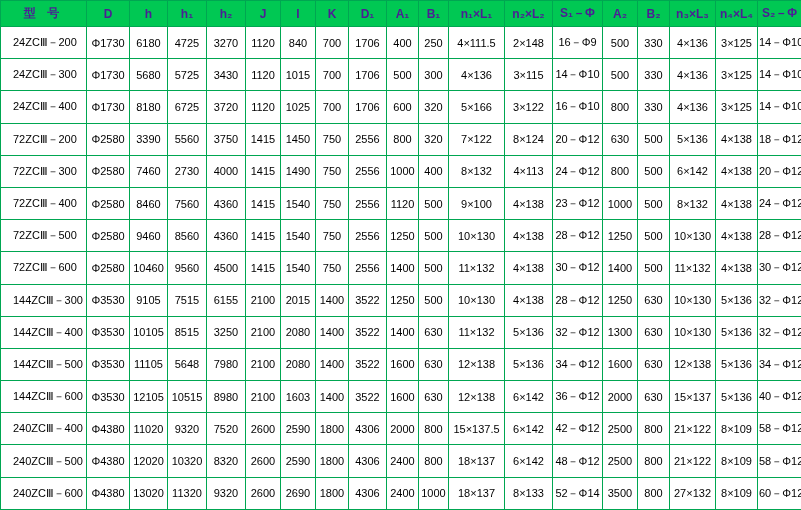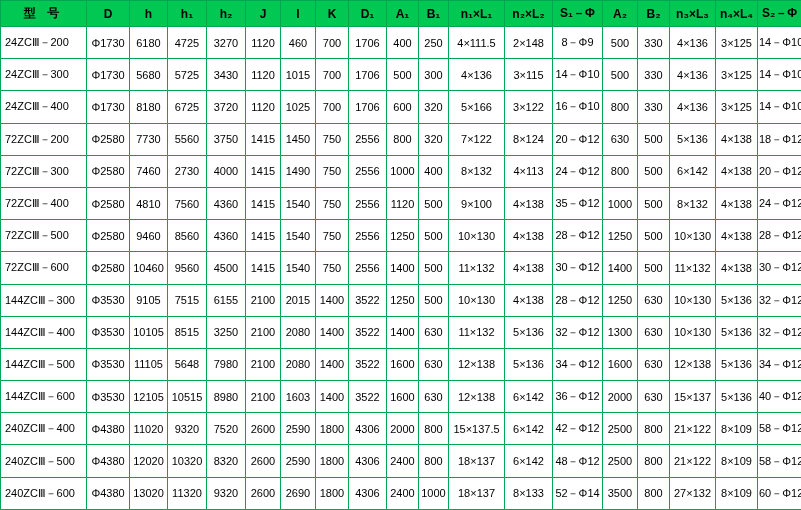--- a/index.html
+++ b/index.html
@@ -24,37 +24,37 @@
     text-align: center;
     vertical-align: middle;
     font-size: 11px;
     color: #000000;
     padding: 0 1px;
     white-space: nowrap;
     overflow: hidden;
   }
   #spec-table thead th {
     background: #00c853;
-    color: #000000;
+    color: #4c1d95;
     font-weight: bold;
     font-size: 12px;
     height: 25px;
     border: 1px solid #00a651;
   }
   #spec-table thead th.model-head {
     letter-spacing: 4px;
     font-size: 12px;
   }
   #spec-table tbody td {
     background: #ffffff;
     height: 26px;
   }
   #spec-table tbody td.model-cell {
     text-align: left;
-    padding-left: 4px;
+    padding-left: 12px;
     font-size: 11px;
   }
 </style>
 </head>
 <body>
 
 <table id="spec-table">
   <colgroup>
     <col style="width:86px">
     <col style="width:43px">
@@ -100,28 +100,28 @@
       </tr>
   </thead>
   <tbody>
       <tr>
         <td class="model-cell">24ZCⅢ－200</td>
         <td>Φ1730</td>
         <td>6180</td>
         <td>4725</td>
         <td>3270</td>
         <td>1120</td>
-        <td>460</td>
+        <td>840</td>
         <td>700</td>
         <td>1706</td>
         <td>400</td>
         <td>250</td>
         <td>4×111.5</td>
         <td>2×148</td>
-        <td>8－Φ9</td>
+        <td>16－Φ9</td>
         <td>500</td>
         <td>330</td>
         <td>4×136</td>
         <td>3×125</td>
         <td>14－Φ10</td>
       </tr>
       <tr>
         <td class="model-cell">24ZCⅢ－300</td>
         <td>Φ1730</td>
         <td>5680</td>
@@ -159,21 +159,21 @@
         <td>16－Φ10</td>
         <td>800</td>
         <td>330</td>
         <td>4×136</td>
         <td>3×125</td>
         <td>14－Φ10</td>
       </tr>
       <tr>
         <td class="model-cell">72ZCⅢ－200</td>
         <td>Φ2580</td>
-        <td>7730</td>
+        <td>3390</td>
         <td>5560</td>
         <td>3750</td>
         <td>1415</td>
         <td>1450</td>
         <td>750</td>
         <td>2556</td>
         <td>800</td>
         <td>320</td>
         <td>7×122</td>
         <td>8×124</td>
@@ -201,32 +201,32 @@
         <td>24－Φ12</td>
         <td>800</td>
         <td>500</td>
         <td>6×142</td>
         <td>4×138</td>
         <td>20－Φ12</td>
       </tr>
       <tr>
         <td class="model-cell">72ZCⅢ－400</td>
         <td>Φ2580</td>
-        <td>4810</td>
+        <td>8460</td>
         <td>7560</td>
         <td>4360</td>
         <td>1415</td>
         <td>1540</td>
         <td>750</td>
         <td>2556</td>
         <td>1120</td>
         <td>500</td>
         <td>9×100</td>
         <td>4×138</td>
-        <td>35－Φ12</td>
+        <td>23－Φ12</td>
         <td>1000</td>
         <td>500</td>
         <td>8×132</td>
         <td>4×138</td>
         <td>24－Φ12</td>
       </tr>
       <tr>
         <td class="model-cell">72ZCⅢ－500</td>
         <td>Φ2580</td>
         <td>9460</td>

